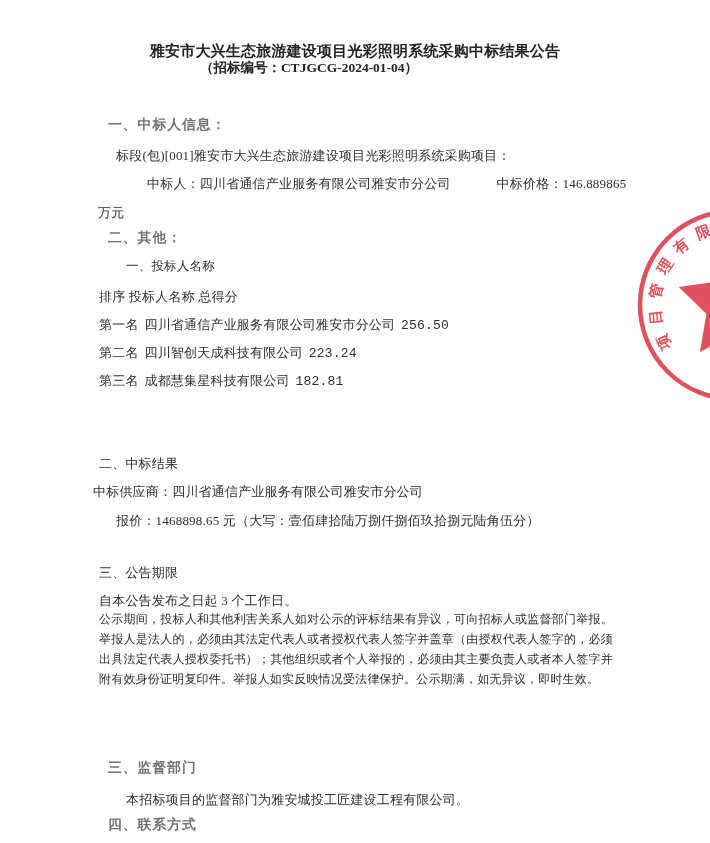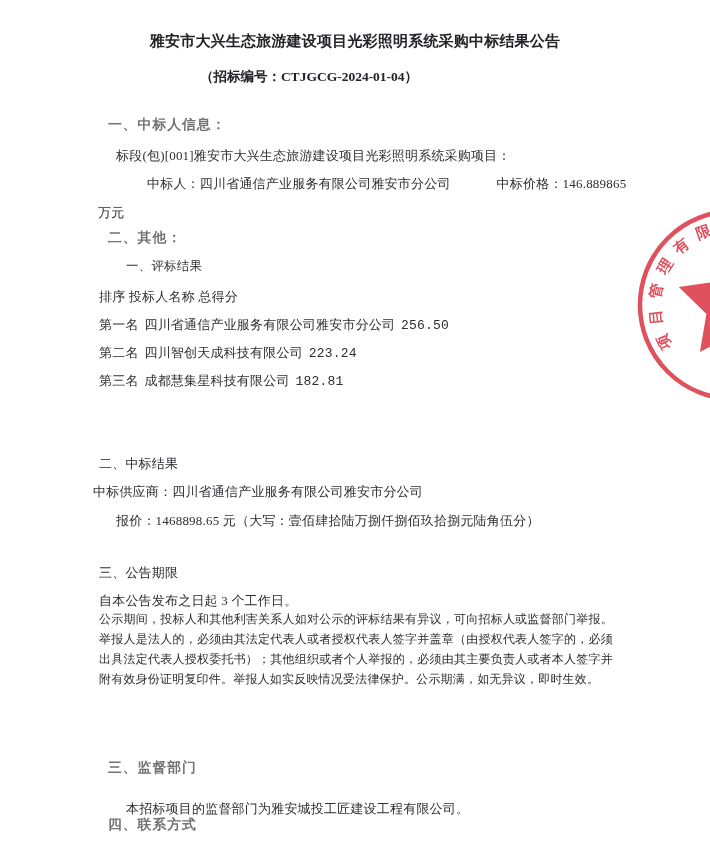--- a/index.html
+++ b/index.html
@@ -3,25 +3,25 @@
 <meta charset="utf-8">
 <style>
   html,body{margin:0;padding:0;}
   body{
     width:710px;height:843px;background:#ffffff;position:relative;overflow:hidden;
     font-family:"Liberation Serif","DejaVu Serif",serif;
     color:#2d2d33;
   }
   .abs{position:absolute;white-space:nowrap;}
   .doc-title{
-    top:32px;left:0;width:710px;text-align:center;
+    top:42px;left:0;width:710px;text-align:center;
     font-size:15px;font-weight:bold;letter-spacing:0.2px;color:#23232a;
   }
   .doc-subtitle{
-    top:68px;left:0;width:618px;text-align:center;
+    top:59px;left:0;width:618px;text-align:center;
     font-size:13.5px;font-weight:bold;color:#23232a;
   }
   .h-bold{font-size:13.8px;font-weight:bold;color:#737373;
     font-family:"Liberation Sans","DejaVu Sans",sans-serif;letter-spacing:1px;}
   .body-line{font-size:13px;letter-spacing:0.2px;}
   .spacer{display:inline-block;width:46px;}
   .eval-row span + span{margin-left:0.45em;font-family:Liberation Mono, monospace;}
   .para{
     position:absolute;white-space:normal;
     font-size:12px;line-height:20px;text-align:justify;letter-spacing:0.2px;
@@ -33,36 +33,36 @@
 
 <div class="abs doc-title">雅安市大兴生态旅游建设项目光彩照明系统采购中标结果公告</div>
 <div class="abs doc-subtitle">（招标编号：CTJGCG-2024-01-04）</div>
 
 <div class="abs h-bold" style="top:116px;left:108px;">一、中标人信息：</div>
 <div class="abs body-line" style="top:147px;left:116px;">标段(包)[001]雅安市大兴生态旅游建设项目光彩照明系统采购项目：</div>
 <div class="abs body-line" style="top:175px;left:147px;"><span>中标人：四川省通信产业服务有限公司雅安市分公司</span><span class="spacer"></span><span>中标价格：146.889865</span></div>
 <div class="abs body-line" style="top:204px;left:98px;">万元</div>
 
 <div class="abs h-bold" style="top:229px;left:108px;">二、其他：</div>
-<div class="abs body-line" style="top:258px;left:126px;font-size:12.5px;">一、评标结果</div>
+<div class="abs body-line" style="top:258px;left:126px;font-size:12.5px;">一、投标人名称</div>
 <div class="abs body-line" style="top:288px;left:99px;">排序 投标人名称 总得分</div>
 <div class="abs body-line eval-row" style="top:316px;left:99px;"><span>第一名</span><span>四川省通信产业服务有限公司雅安市分公司</span><span>256.50</span></div>
 <div class="abs body-line eval-row" style="top:344px;left:99px;"><span>第二名</span><span>四川智创天成科技有限公司</span><span>223.24</span></div>
 <div class="abs body-line eval-row" style="top:372px;left:99px;"><span>第三名</span><span>成都慧集星科技有限公司</span><span>182.81</span></div>
 
 <div class="abs body-line" style="top:455px;left:99px;">二、中标结果</div>
 <div class="abs body-line" style="top:483px;left:93px;">中标供应商：四川省通信产业服务有限公司雅安市分公司</div>
 <div class="abs body-line" style="top:512px;left:99px;margin-left:17px;">报价：1468898.65 元（大写：壹佰肆拾陆万捌仟捌佰玖拾捌元陆角伍分）</div>
 
 <div class="abs body-line" style="top:564px;left:99px;">三、公告期限</div>
 <div class="abs body-line" style="top:592px;left:99px;">自本公告发布之日起 3 个工作日。</div>
 <div class="para" style="top:609px;left:99px;width:514px;">公示期间，投标人和其他利害关系人如对公示的评标结果有异议，可向招标人或监督部门举报。举报人是法人的，必须由其法定代表人或者授权代表人签字并盖章（由授权代表人签字的，必须出具法定代表人授权委托书）；其他组织或者个人举报的，必须由其主要负责人或者本人签字并附有效身份证明复印件。举报人如实反映情况受法律保护。公示期满，如无异议，即时生效。</div>
 
 <div class="abs h-bold" style="top:759px;left:108px;">三、监督部门</div>
-<div class="abs body-line" style="top:791px;left:126px;margin-top:9px;">本招标项目的监督部门为雅安城投工匠建设工程有限公司。</div>
+<div class="abs body-line" style="top:791px;left:126px;">本招标项目的监督部门为雅安城投工匠建设工程有限公司。</div>
 
 <div class="abs h-bold" style="top:816px;left:108px;">四、联系方式</div>
 
 <svg class="seal" viewBox="0 0 210 212" xmlns="http://www.w3.org/2000/svg">
   <g>
     <circle cx="124" cy="105" r="94" fill="none" stroke-width="4.5" stroke="#dc4350"></circle>
     <polygon points="124,47 141.0,81.6 179.2,87.1 151.6,114.1 158.1,152.1 124,134.2 89.9,152.1 96.4,114.1 68.8,87.1 107.0,81.6" fill="#dc4350"></polygon>
     <path id="sealArc" d="M 67.3 152.6 A 74 74 0 1 1 180.7 152.6" fill="none"></path>
     <text font-size="15" font-weight="bold" letter-spacing="9.5" font-family="Liberation Sans, DejaVu Sans, sans-serif" fill="#dc4350">
       <textPath href="#sealArc" startOffset="8">项目管理有限公司</textPath>

